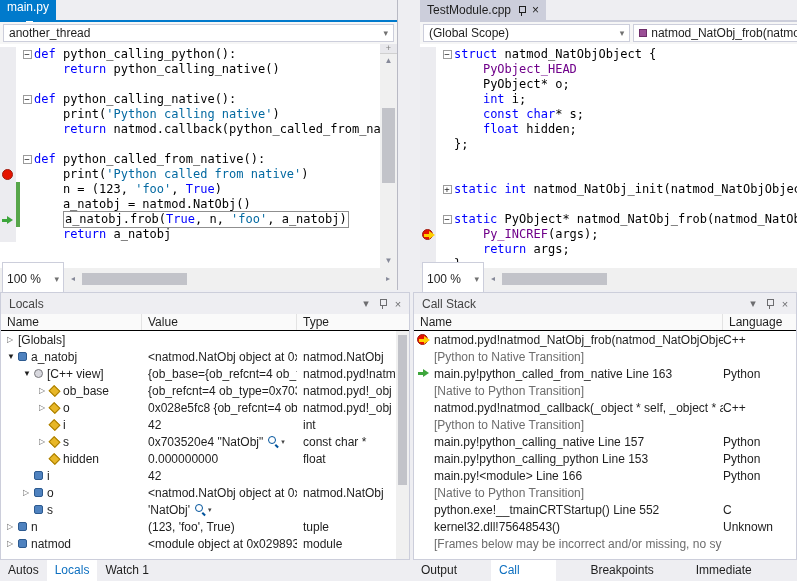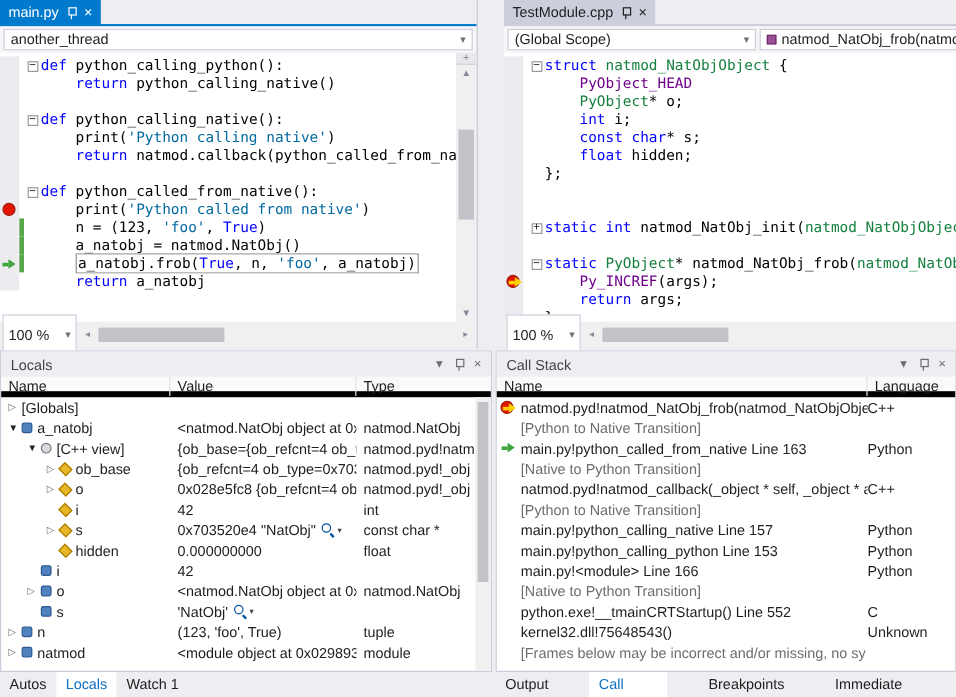--- a/index.html
+++ b/index.html
@@ -8,21 +8,21 @@
 
 
 .pane{position:absolute;top:0;height:290px;background:#fff;}
 .pane-left{left:0;width:398px;border-right:1px solid #b8b9c4;}
 .pane-right{left:420px;width:398px;}
 
 .tabstrip{position:absolute;top:0;left:0;right:0;height:22px;background:#eeeef2;}
 .tabstrip.blue{border-bottom:2px solid #007acc;}
 .tabstrip.gray{border-bottom:2px solid #cccedb;}
 .doc-tab{display:inline-flex;align-items:center;height:20px;padding:0 7px;gap:6px;}
-.doc-tab.sel-blue{background:#007acc;color:#fff;}
+.doc-tab.sel-blue{background:#007acc;color:#fff;flex-direction:column;}
 .doc-tab.sel-gray{background:#cccedb;color:#1e1e1e;}
 .tab-close{font-size:12px;line-height:12px;}
 .pin-icon{position:relative;width:9px;height:11px;display:inline-block;}
 .pin-icon::before{content:"";position:absolute;left:2px;top:1px;width:5px;height:5px;border:1px solid currentColor;}
 .pin-icon::after{content:"";position:absolute;left:4px;top:7px;width:1px;height:4px;background:currentColor;}
 
 .navbar{position:absolute;top:22px;left:0;right:0;height:22px;background:#f6f6f6;display:flex;align-items:center;gap:3px;padding:0 3px;}
 .combo{height:18px;background:#fff;border:1px solid #cccedb;display:flex;align-items:center;padding:0 5px;gap:4px;overflow:hidden;white-space:nowrap;}
 .combo-arrow{margin-left:auto;color:#717171;font-size:9px;}
 .method-icon{width:8px;height:8px;background:#9b4f96;border:1px solid #6d2d69;flex:0 0 8px;}
@@ -31,21 +31,21 @@
 .cl{height:15px;display:flex;align-items:center;white-space:pre;font-family:"DejaVu Sans Mono",monospace;font-size:12px;line-height:15px;}
 .cl-m{flex:0 0 16px;width:16px;height:15px;position:relative;background:#ececf0;}
 .cl-t{flex:0 0 4px;width:4px;height:15px;}
 .cl-t.on{background:#57a64a;}
 .cl-f{flex:0 0 14px;width:14px;text-align:center;}
 .fold{display:inline-block;width:9px;height:9px;border:1px solid #9b9b9b;background:#fff;color:#1e1e1e;font-size:9px;line-height:7px;text-align:center;vertical-align:1px;}
 .cl-c{flex:1;overflow:hidden;}
 .tk-p{color:#000;}
 .tk-k{color:#0000ff;}
 .tk-s{color:#0369a1;}
-.tk-t{color:#15803d;}
+.tk-t{color:#000000;}
 .tk-m{color:#6f008a;}
 .stmt-box{display:inline-block;border:1px solid #8f8f8f;padding:0 1px;}
 
 .in-margin{position:absolute;left:2px;top:2px;}
 .bp-dot{width:11px;height:11px;border-radius:50%;background:#e51400;border:1px solid #9f1c10;display:inline-block;}
 .arr{position:relative;width:12px;height:9px;display:inline-block;}
 .arr .stem{position:absolute;left:0;top:3px;width:5px;height:3px;}
 .arr .head{position:absolute;left:5px;top:0;width:0;height:0;border-top:4px solid transparent;border-bottom:4px solid transparent;border-left:6px solid;}
 .arr-g .stem{background:#3da63c;}
 .arr-g .head{border-left-color:#3da63c;}
@@ -71,21 +71,21 @@
 .h-arrow.right{right:0;}
 .h-thumb{position:absolute;left:16px;top:3px;width:105px;height:12px;background:#c2c3c9;}
 
 
 .panel{position:absolute;top:292px;height:268px;background:#fff;border:1px solid #cccedb;}
 .panel-locals{left:0;width:410px;}
 .panel-callstack{left:413px;width:384px;}
 .panel-title{height:21px;background:#eeeef2;display:flex;align-items:center;padding:0 3px 0 8px;color:#444;}
 .panel-title .spacer{flex:1;}
 .title-btn{width:16px;height:16px;display:flex;align-items:center;justify-content:center;color:#6d6d70;font-size:11px;}
-.grid-header{height:17px;display:flex;background:#fafafa;border-bottom:5px solid #000000;}
+.grid-header{height:17px;display:flex;background:#fafafa;border-bottom:1px solid #000000;}
 .gh-cell{padding:1px 0 0 6px;border-right:1px solid #e3e3e3;overflow:hidden;white-space:nowrap;height:16px;}
 .gh-name-l{flex:0 0 141px;}
 .gh-value{flex:0 0 155px;}
 .gh-type{flex:1;border-right:none;}
 .gh-name-c{flex:0 0 309px;}
 .gh-lang{flex:1;border-right:none;}
 
 .rows{position:relative;}
 .lrow,.csrow{height:17px;display:flex;align-items:center;overflow:hidden;}
 .lcell{overflow:hidden;white-space:nowrap;height:17px;display:flex;align-items:center;}

